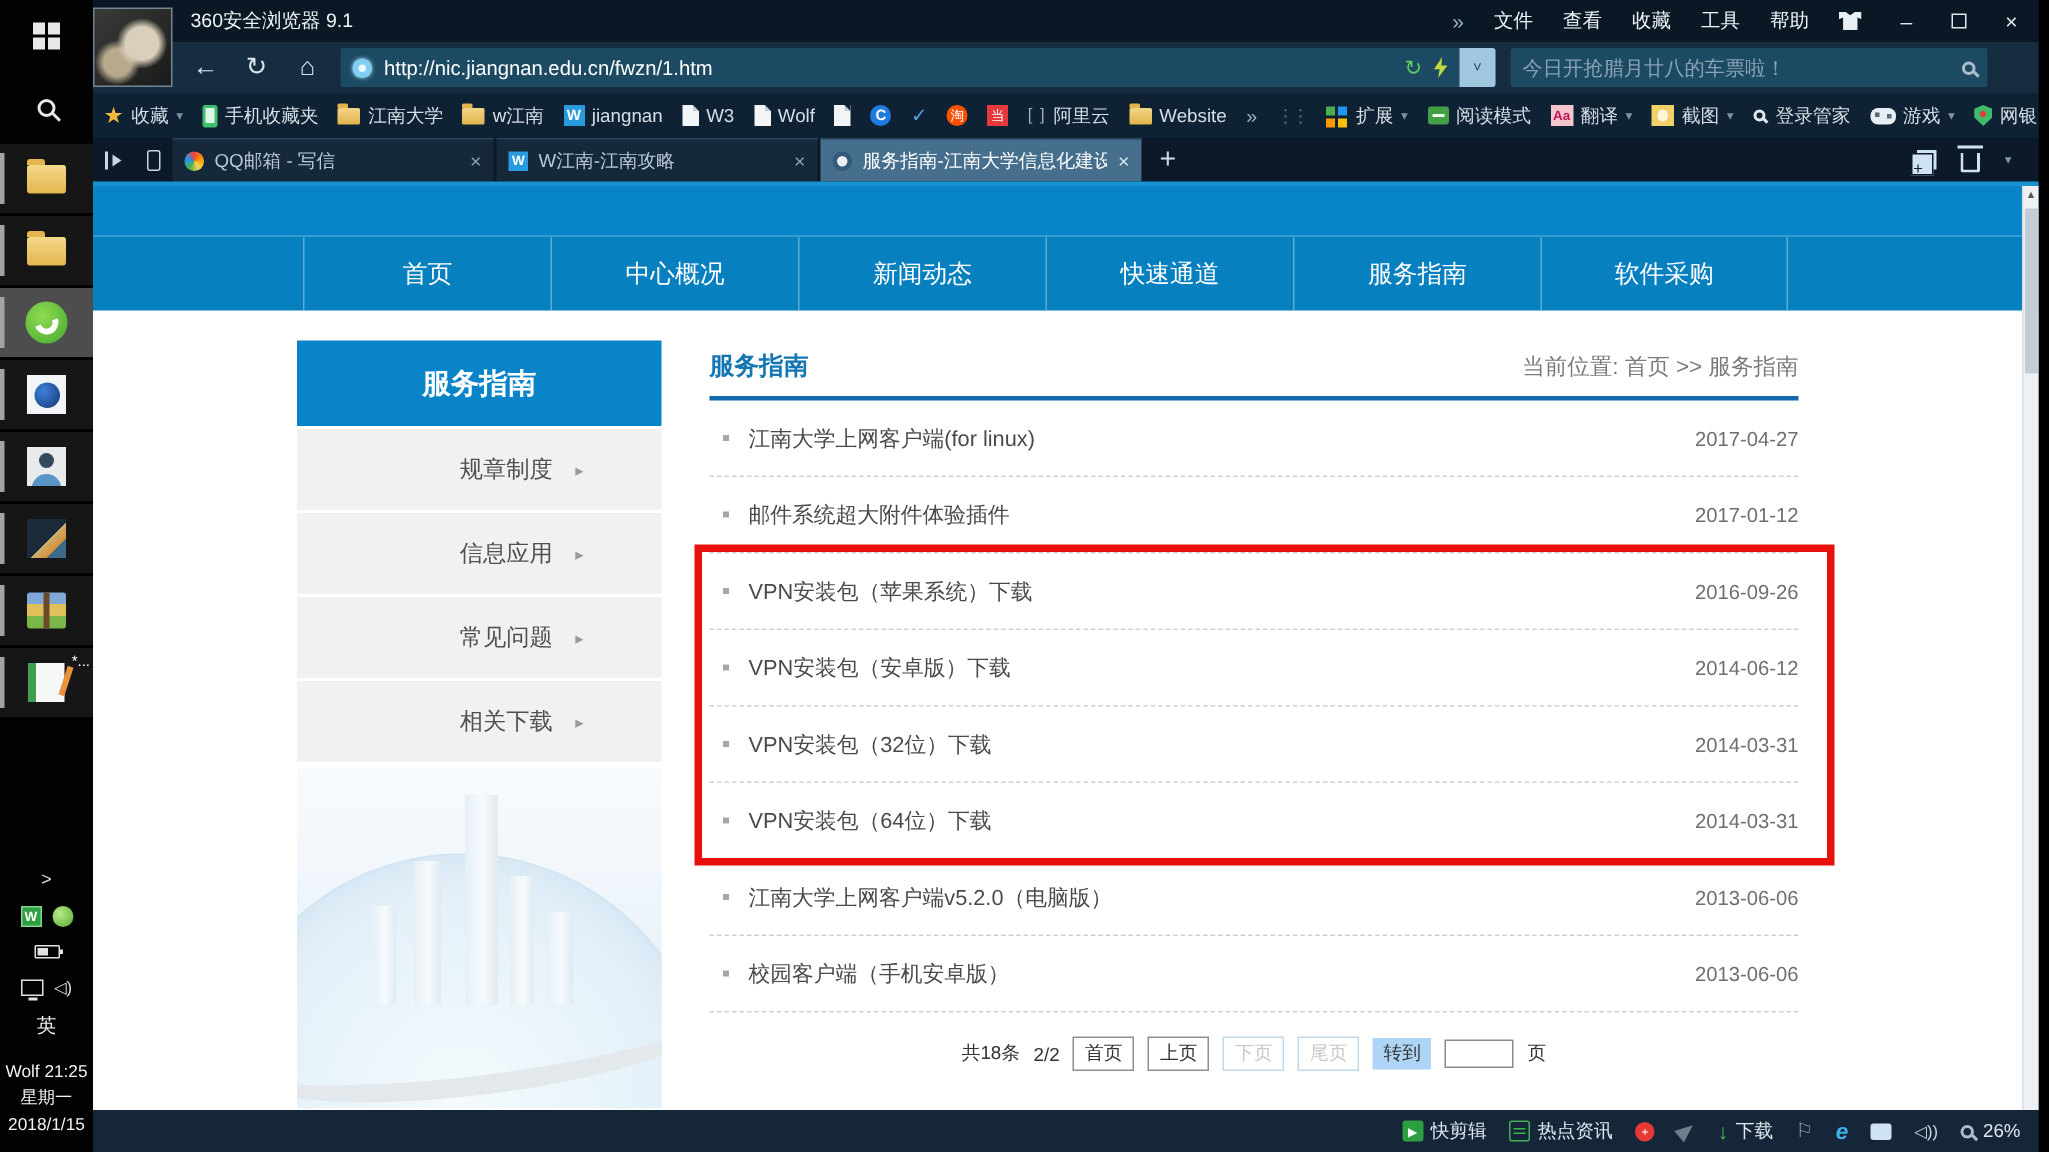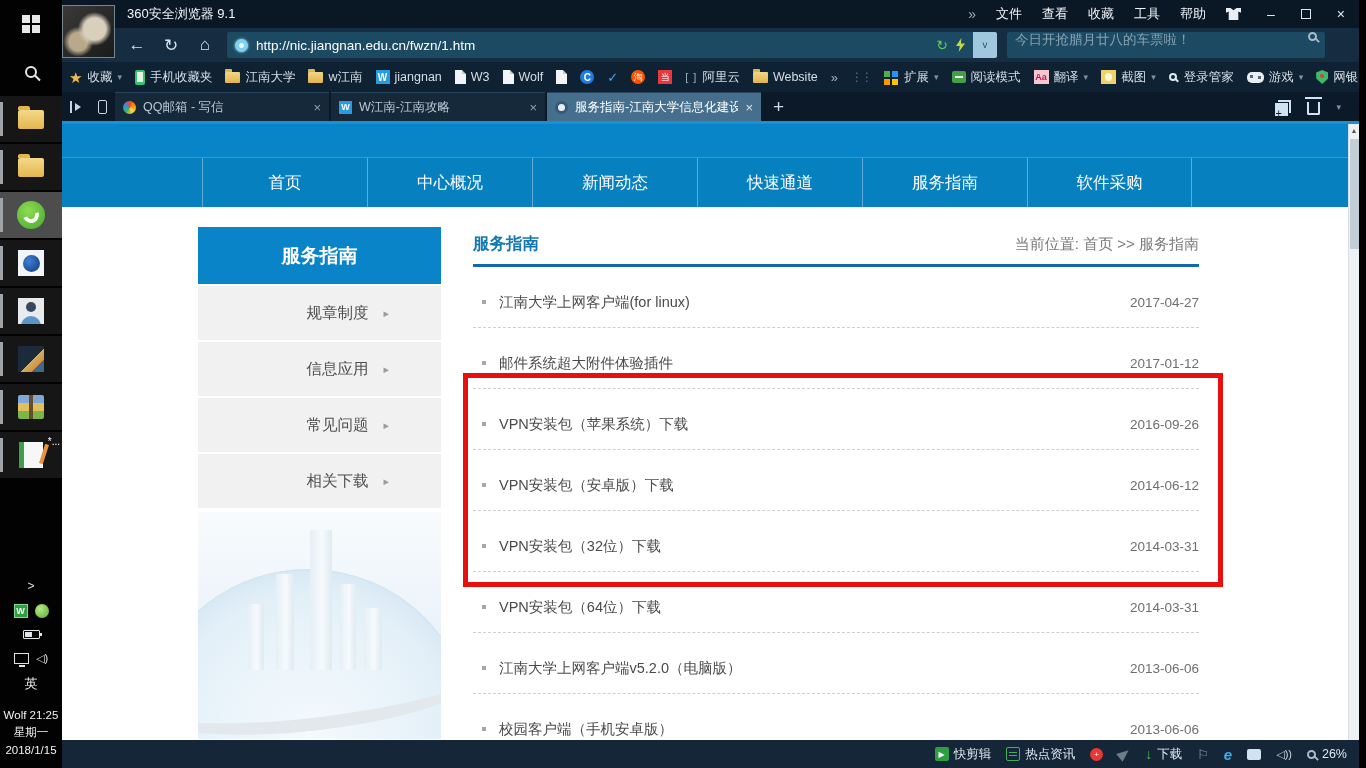--- a/index.html
+++ b/index.html
@@ -63,21 +63,21 @@
   
   #toolbar { height:34px; background:#152c41; display:flex; align-items:center; padding:0 10px 0 70px; gap:10px; }
   .navbtn { color:#d7e2ea; font-size:17px; width:24px; text-align:center; }
   #addressbar { height:26px; flex:1; max-width:770px; background:#1c4a63; border-radius:2px; display:flex; align-items:center; padding-left:8px; color:#fff; font-size:13.5px; }
   .site-ic { width:13px; height:13px; border-radius:50%; background:#7fd0f2; position:relative; margin-right:8px; box-shadow:0 0 3px #aee2f8; }
   .site-ic::after { content:""; position:absolute; inset:4px; background:#eaf7fd; border-radius:50%; }
   #addressbar .sp { flex:1; }
   .addr-refresh { color:#5ecb5e; font-size:14px; margin-right:8px; }
   .addr-bolt { width:9px; height:14px; background:#c3d93f; clip-path:polygon(60% 0,0 58%,42% 58%,30% 100%,100% 40%,55% 40%); margin-right:8px; }
   .addr-caret { width:24px; height:26px; background:#9fc7dd; color:#1c4a63; display:flex; align-items:center; justify-content:center; font-size:10px; border-radius:0 2px 2px 0; }
-  #searchbox { width:318px; height:26px; background:#1c4a63; border-radius:2px; display:flex; align-items:flex-start; padding:0 8px; }
+  #searchbox { width:318px; height:26px; background:#1c4a63; border-radius:2px; display:flex; align-items:center; padding:0 8px; }
   #searchbox input { flex:1; background:transparent; border:none; outline:none; color:#dce8f0; font-size:13.5px; font-family:inherit; }
   #searchbox input::placeholder { color:#87a2b2; }
   .mag-l { width:9px; height:9px; border:2px solid #a9bdca; border-radius:50%; position:relative; }
   .mag-l::after { content:""; position:absolute; width:6px; height:2px; background:#a9bdca; transform:rotate(45deg); right:-5px; bottom:-2px; }
 
   
   #bookmarksbar { height:30px; background:#0f2233; display:flex; align-items:center; color:#d6dee6; font-size:12.5px; padding:0 8px 0 14px; gap:13px; white-space:nowrap; overflow:hidden; }
   .bm { display:flex; align-items:center; gap:5px; }
   .bm-caret { color:#7e93a4; font-size:9px; }
   .ic-star { color:#f4b942; font-size:15px; line-height:1; }
@@ -155,21 +155,21 @@
   #side-art .t5 { left:166px; top:96px; width:18px; height:62px; }
   #side-art .road { position:absolute; left:-60px; top:128px; width:360px; height:90px; border-radius:50%; border-bottom:13px solid #e3e8ec; transform:rotate(-7deg); }
 
   
   #main { width:726px; margin-left:32px; position:relative; }
   #main-head { display:flex; align-items:baseline; justify-content:space-between; margin-top:6px; }
   #section-title { color:#1577b2; font-size:16.5px; font-weight:bold; }
   #breadcrumb { color:#7a7a7a; font-size:15px; }
   #head-rule { border-bottom:3px solid #1268a8; margin-top:9px; }
   #article-list { position:relative; }
-  .row { height:51px; display:flex; align-items:center; border-bottom:1px dashed #cfcfcf;margin-top:10px; }
+  .row { height:51px; display:flex; align-items:center; border-bottom:1px dashed #cfcfcf; }
   .row .bullet { width:4px; height:4px; background:#a6a6a6; margin:0 13px 0 9px; flex:0 0 auto; }
   .row .rt { color:#4a4a4a; font-size:14.5px; flex:1; }
   .row .rd { color:#6f6f6f; font-size:13.5px; }
   #red-box { position:absolute; left:-10px; width:760px; border:5px solid #e8100c; pointer-events:none; z-index:3; }
   
   #pagination { margin-top:16px; display:flex; align-items:center; justify-content:center; gap:9px; font-size:12.5px; color:#333; }
   .pg-btn { border:1px solid #8f8f8f; background:#fff; padding:2px 7px; color:#333; }
   .pg-btn.disabled { color:#c9c9c9; border-color:#c3d7ea; }
   .pg-goto { background:#aed5f5; padding:2px 7px; }
   #goto-input { width:46px; height:19px; border:1px solid #8a8a8a; outline:none; font-size:12px; padding:0 3px; }

